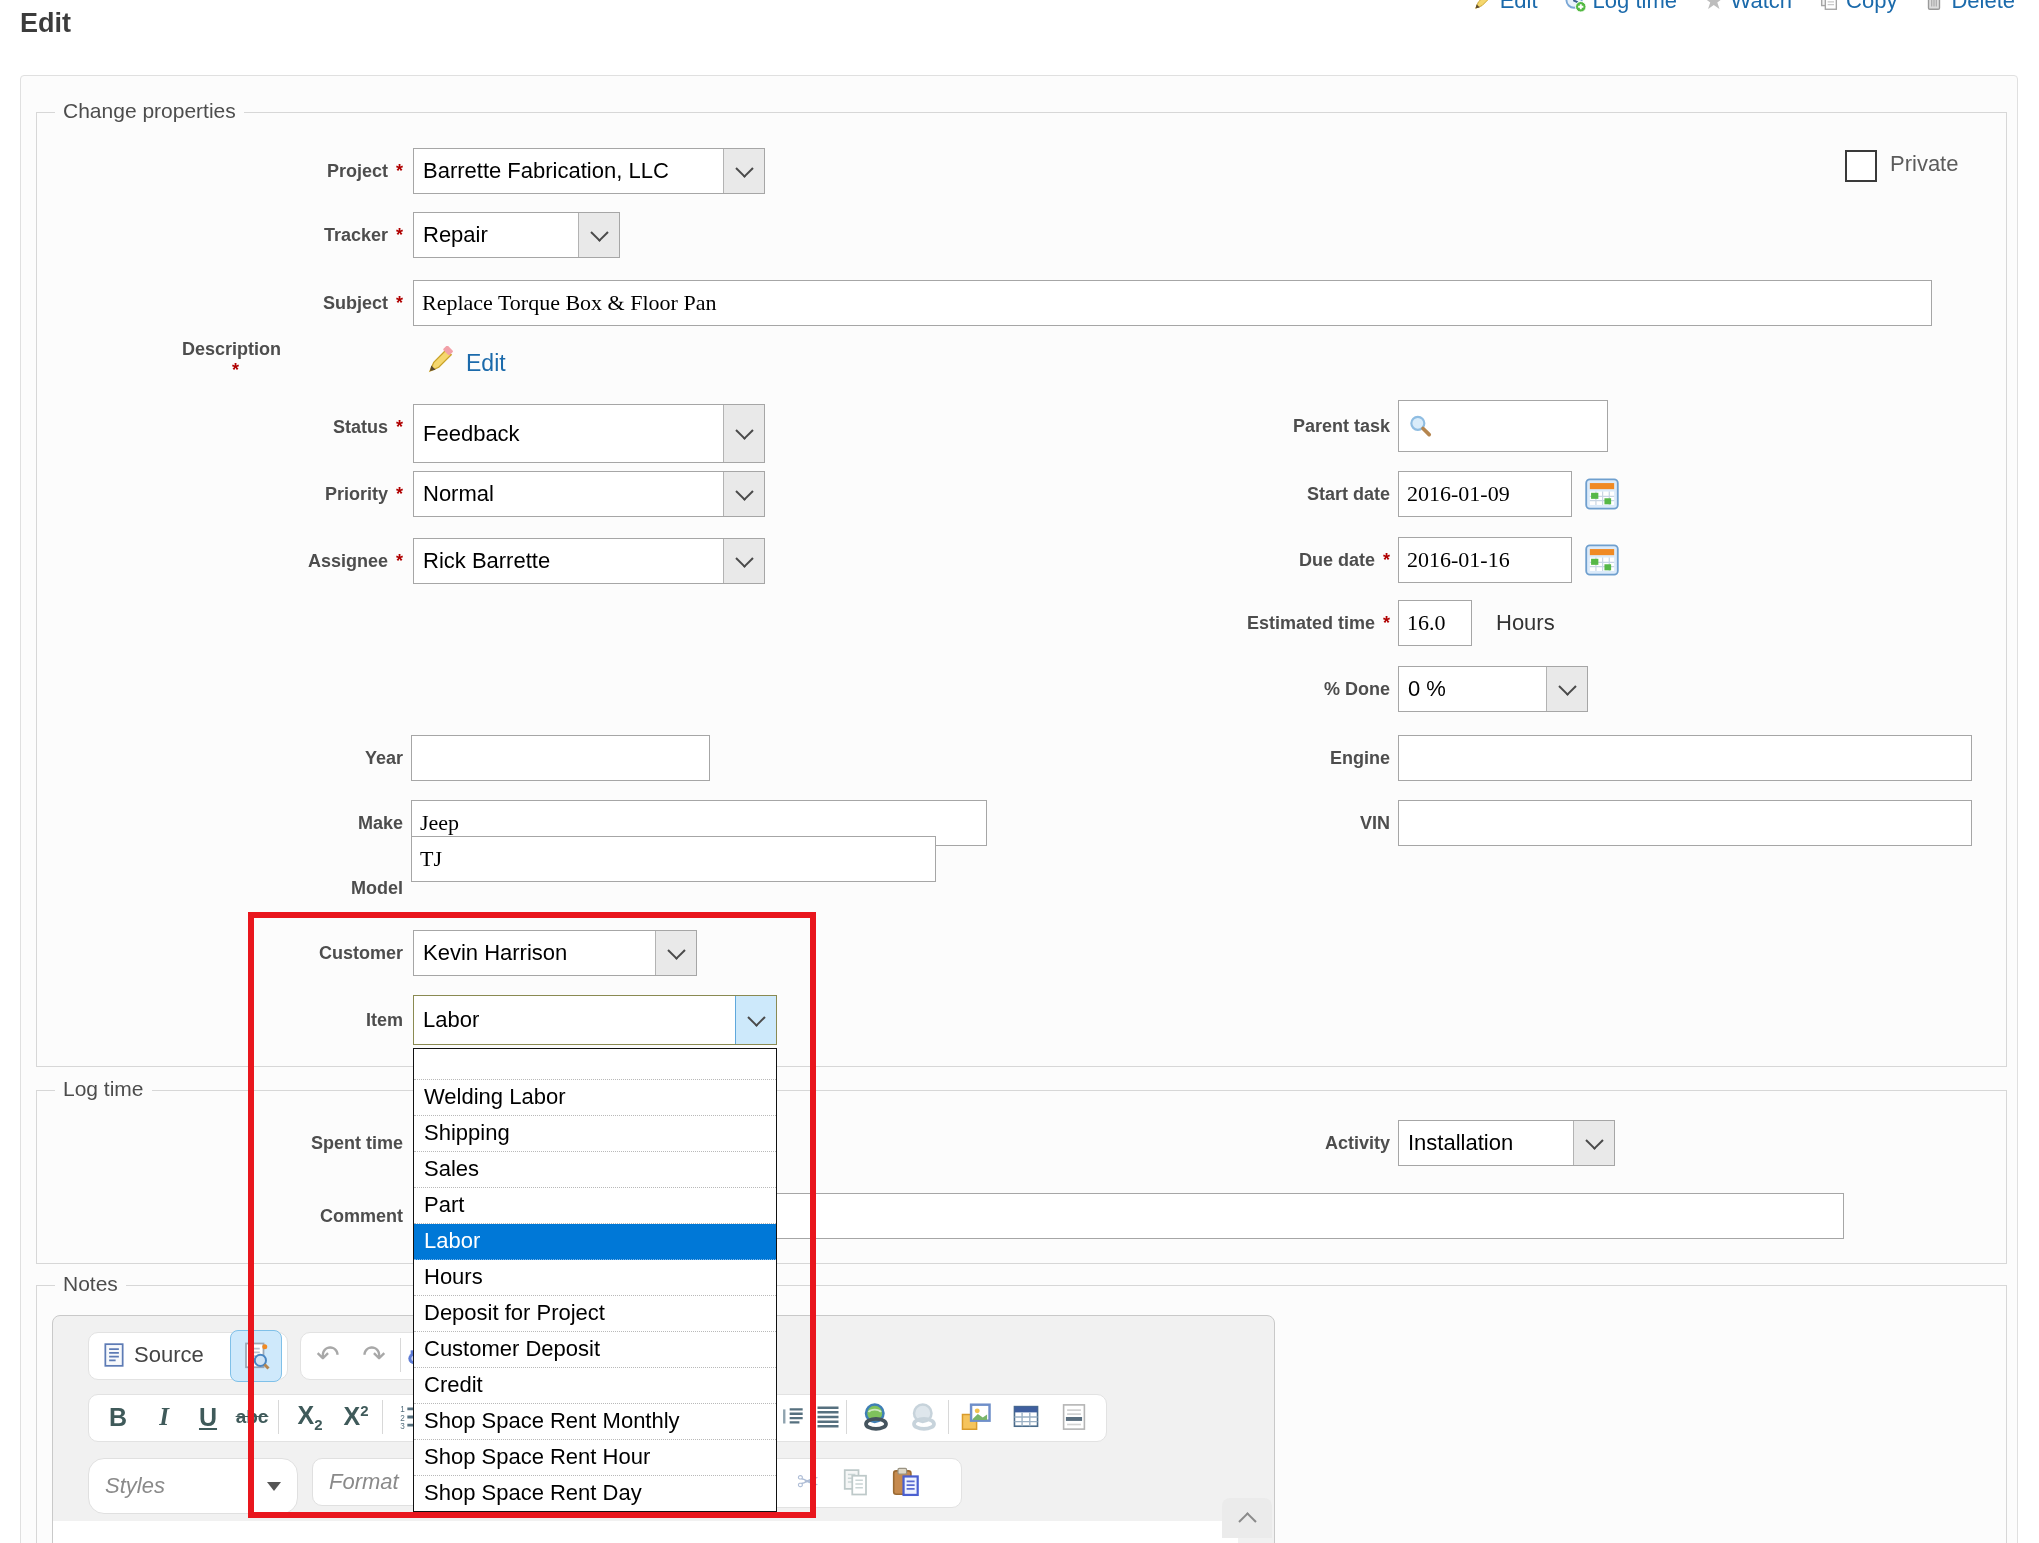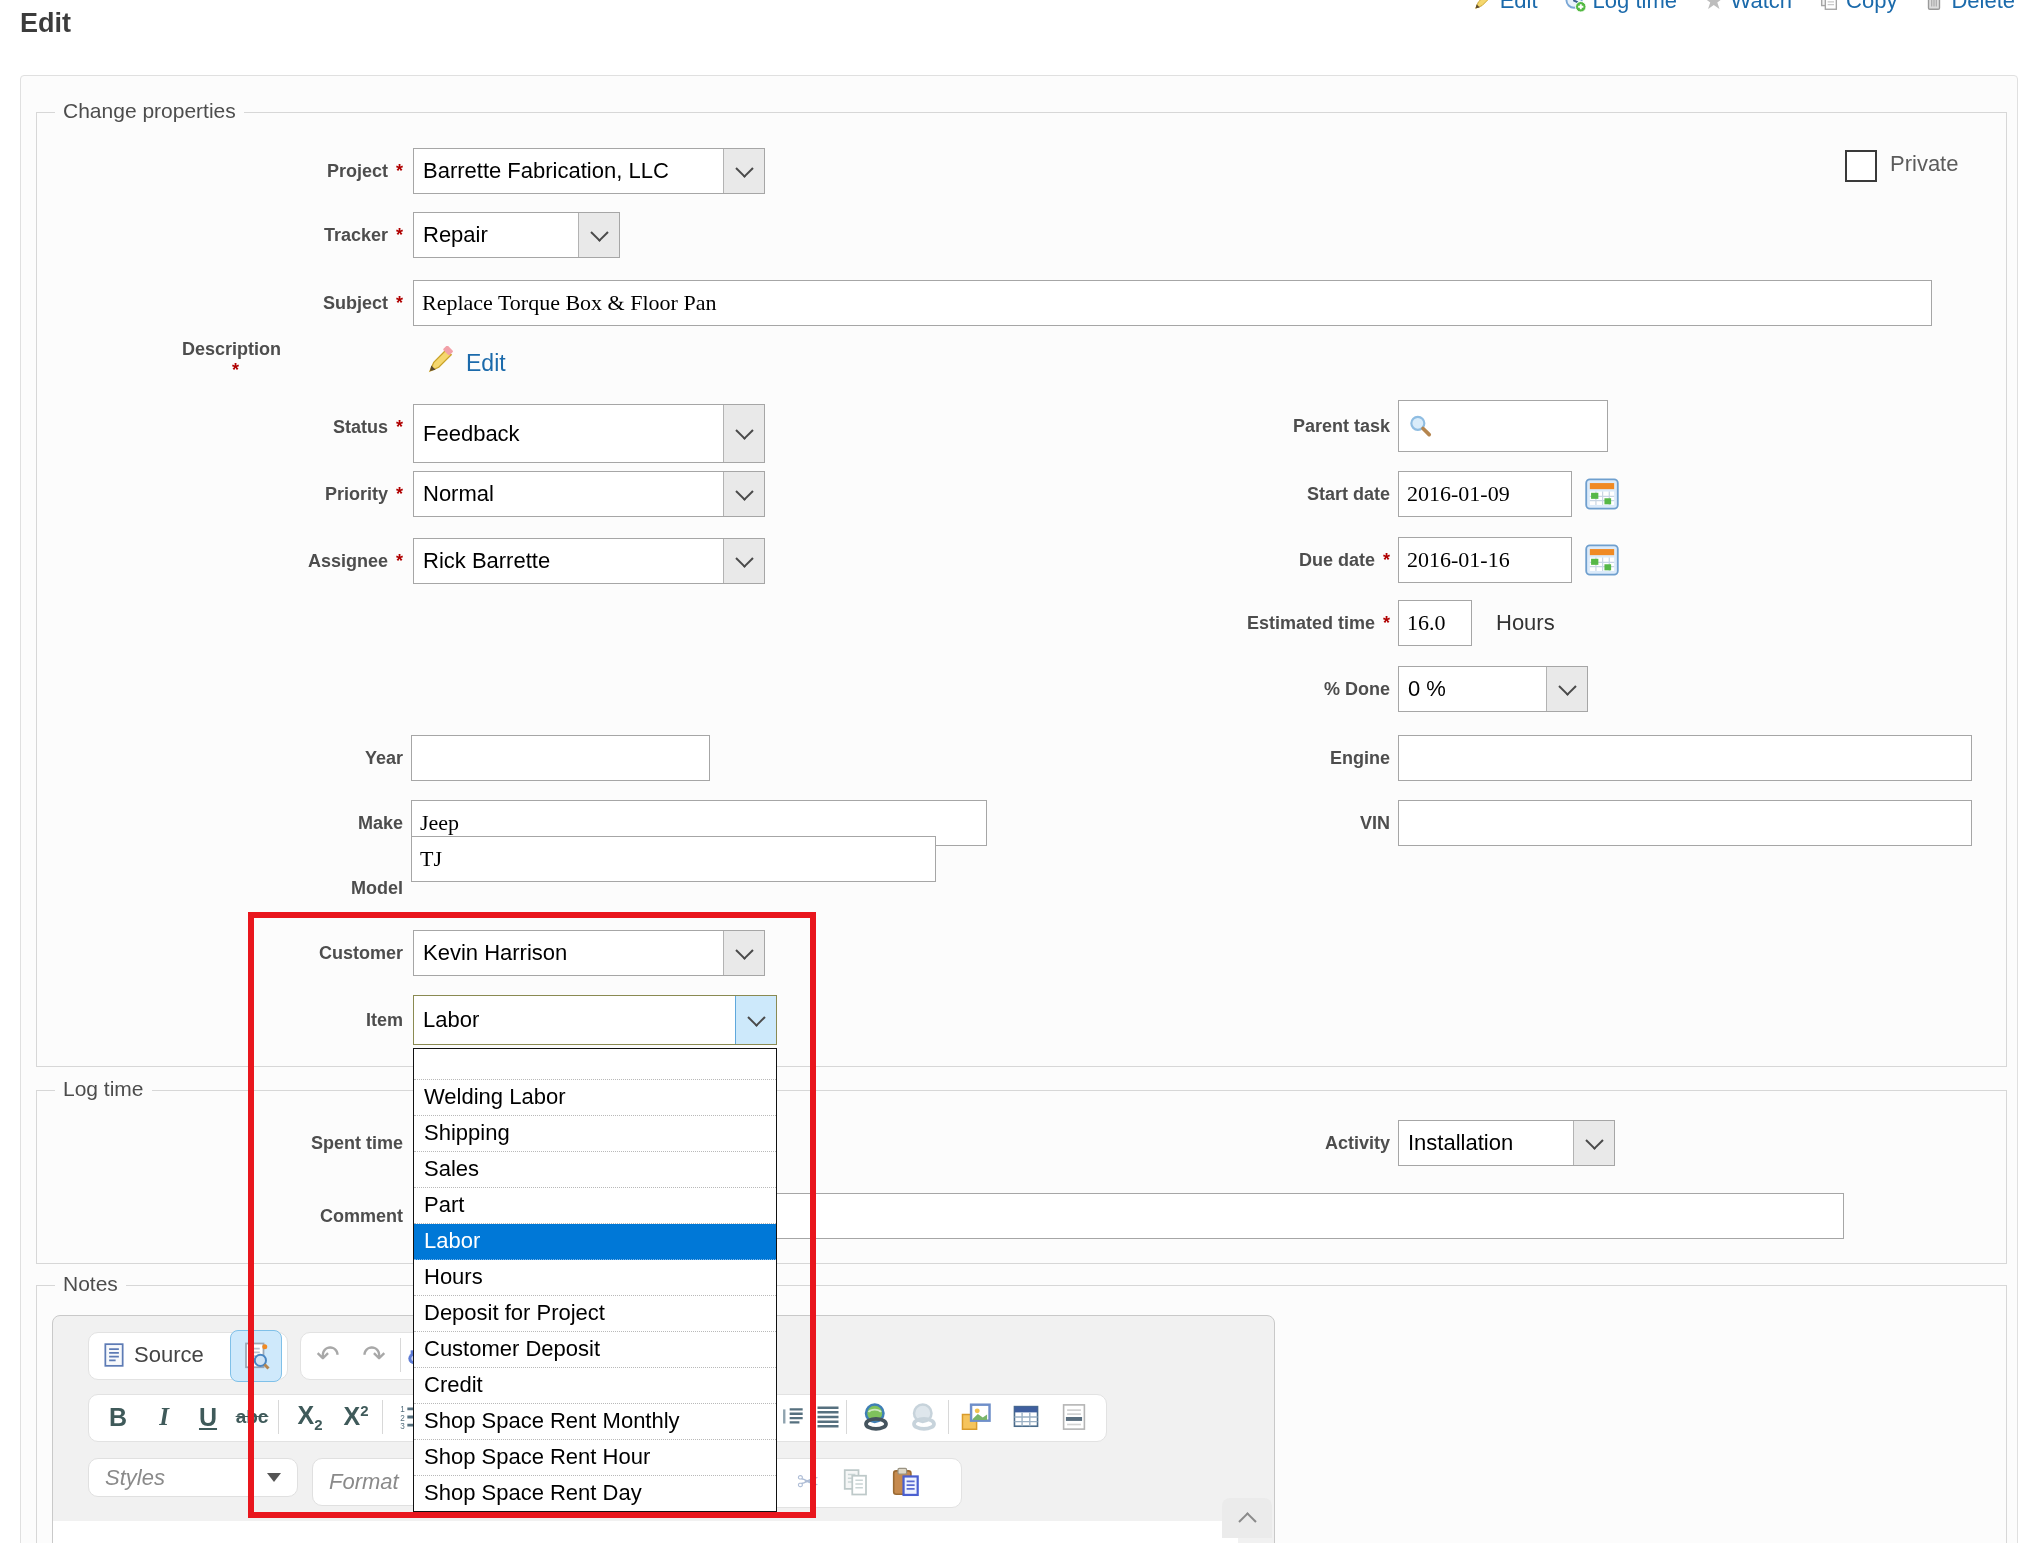--- a/index.html
+++ b/index.html
@@ -233,21 +233,21 @@
   <input class="inp" style="left: 411px; top: 800px; width: 576px; height: 46px;" value="Jeep">
 
   <div class="lbl" style="left:60px;top:865px;width:343px;height:46px;">
     <span>Model</span>
   </div>
   <input class="inp" style="left: 411px; top: 836px; width: 525px; height: 46px;" value="TJ">
 
   <div class="lbl" style="left:60px;top:930px;width:343px;height:46px;">
     <span>Customer</span>
   </div>
-  <div class="sel" style="left:413px;top:930px;width:352px;height:46px;gap:44px;">
+  <div class="sel" style="left:413px;top:930px;width:284px;height:46px;gap:44px;">
     <span class="val">Kevin Harrison</span>
     <span class="btn">
         <span class="chev"></span>
       </span>
   </div>
 
   <div class="lbl" style="left:60px;top:995px;width:343px;height:50px;">
     <span>Item</span>
   </div>
   <div class="sel focused" style="left:413px;top:995px;width:364px;height:50px;">
@@ -460,21 +460,21 @@
   </span>
   <span class="ticon" style="left:1052px;top:1395px;">
     <svg width="30" height="30" viewBox="0 0 26 26">
         <rect x="4" y="2.5" width="18" height="21" fill="#ffffff" stroke="#b5b5b5" stroke-width="1.4"></rect>
         <path d="M7 7h12M7 10.5h12" stroke="#d2d2d2" stroke-width="1.4"></path>
         <rect x="6" y="13" width="14" height="3.4" fill="#5a6e7e"></rect>
         <path d="M7 19.5h12" stroke="#d2d2d2" stroke-width="1.4"></path>
       </svg>
   </span>
 
-  <div class="combo" style="left:88px;top:1458px;width:210px;height:39px;">
+  <div class="combo" style="left:88px;top:1458px;width:210px;height:56px;border-radius:16px;">
     <span class="ctext">Styles</span>
       <span class="tri"></span>
   </div>
   <div class="combo" style="left:312px;top:1458px;width:200px;height:48px;">
     <span class="ctext">Format</span>
       <span class="tri"></span>
   </div>
   <div class="pill" style="left:530px;top:1458px;width:430px;height:48px;"></div>
   <span class="ticon" style="left:786px;top:1460px;">
       <span style="font-size:27px;color:#aebdd6;">✂</span>

